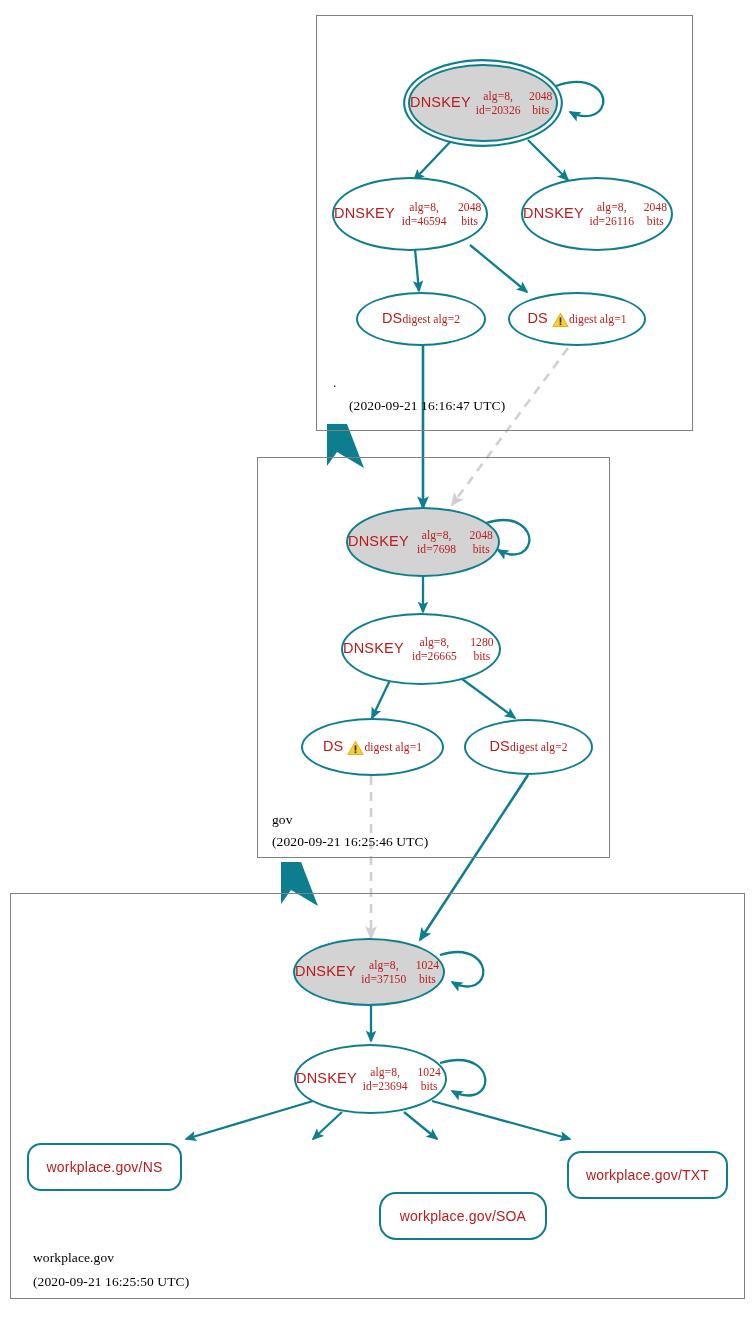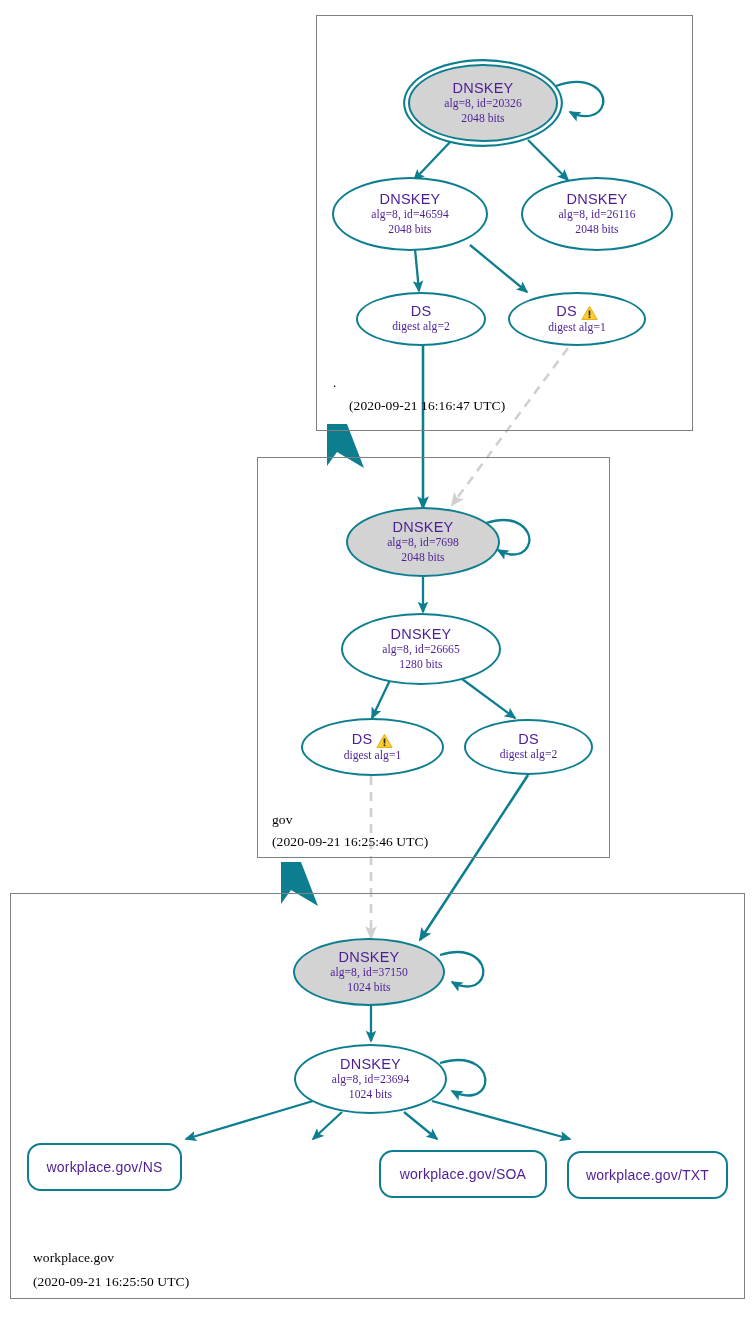--- a/index.html
+++ b/index.html
@@ -46,25 +46,25 @@
     left: 0; top: 0;
     width: 755px;
     height: 1320px;
     pointer-events: none;
   }
   
   .node {
     position: absolute;
     box-sizing: border-box;
     display: flex;
-    flex-direction: column;
+    flex-direction: row;
     align-items: center;
     justify-content: center;
     text-align: center;
-    color: #4c1d95;
+    color: #b91c1c;
   }
   .ellipse {
     border: 2.1px solid #0d7e8f;
     border-radius: 50%;
     background: #ffffff;
   }
   .ellipse.filled {
     background: #d3d3d3;
   }
   .ellipse.ksk-double {
@@ -256,20 +256,20 @@
 
   <div class="node ellipse" style="left:294px; top:1044px; width:153px; height:70px;">
     <div class="n-title">DNSKEY</div>
     <div class="n-sub">alg=8, id=23694</div>
     <div class="n-sub">1024 bits</div>
   </div>
 
   <div class="node rrset" style="left:27px; top:1143px; width:155px; height:48px;">
     <div class="n-title">workplace.gov/NS</div>
   </div>
-  <div class="node rrset" style="left:379px; top:1150px; width:168px; height:48px;">
+  <div class="node rrset" style="left:379px; top:1192px; width:168px; height:48px;border-radius:17px;">
     <div class="n-title">workplace.gov/SOA</div>
   </div>
   <div class="node rrset" style="left:567px; top:1143px; width:161px; height:48px;margin-top:8px;">
     <div class="n-title">workplace.gov/TXT</div>
   </div>
 
 </div>
 
 </body></html>

